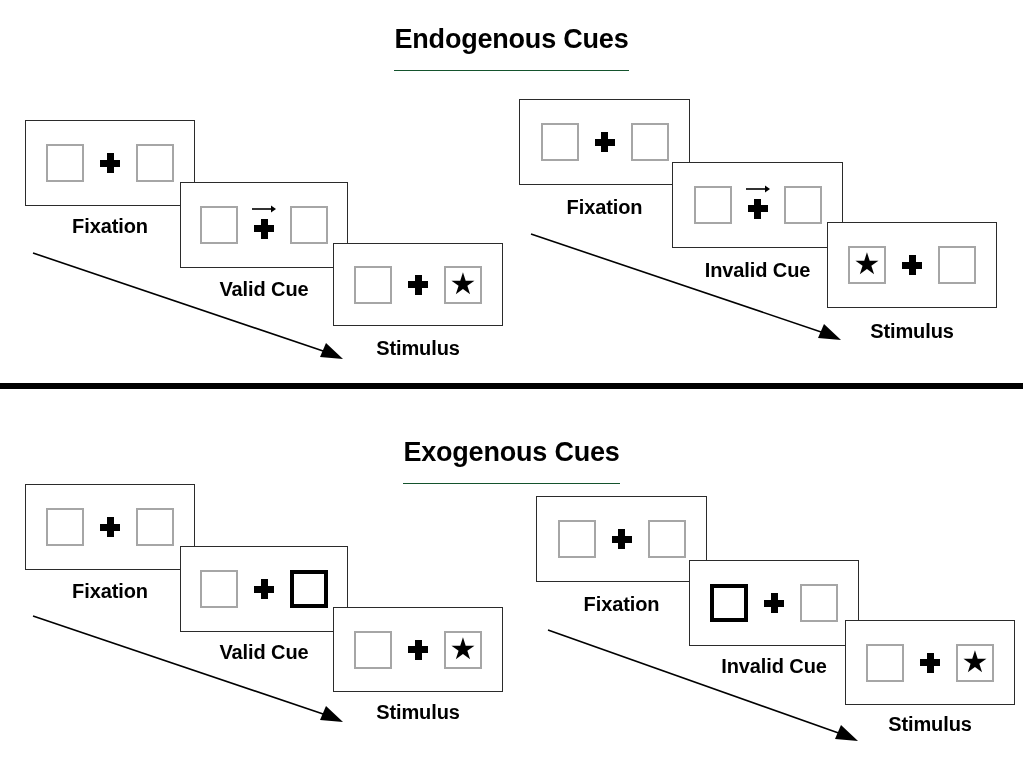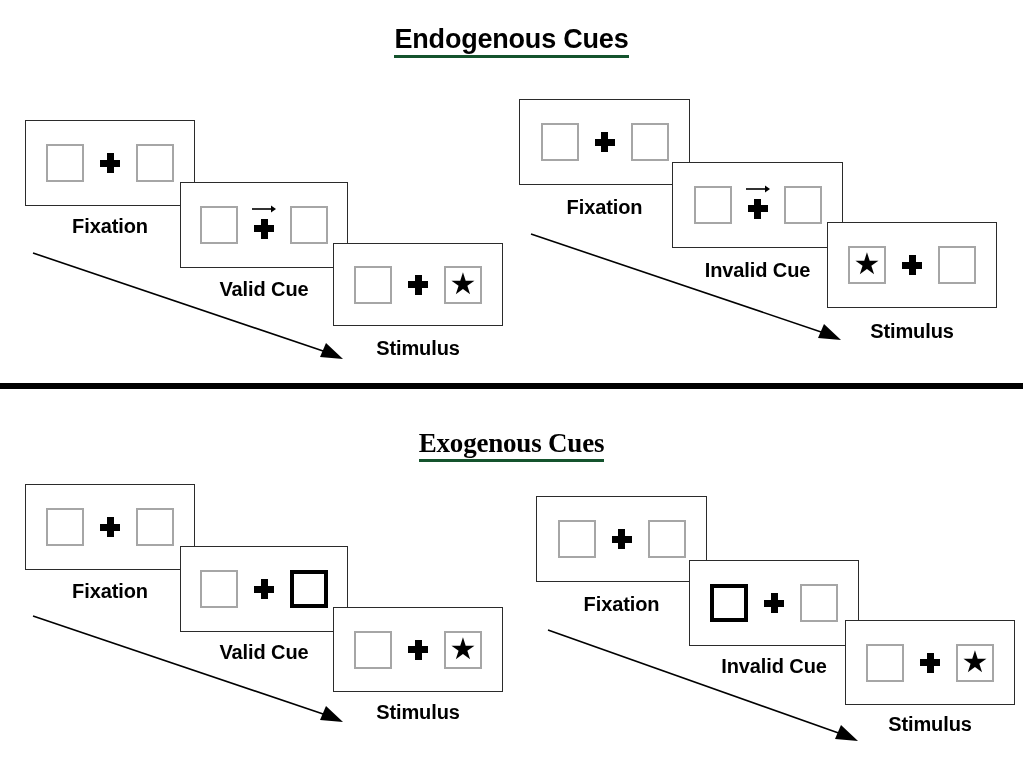--- a/index.html
+++ b/index.html
@@ -23,22 +23,22 @@
   .section-title {
     position: absolute;
     width: 100%;
     left: 0;
     text-align: center;
     font-size: 27px;
     font-weight: bold;
     letter-spacing: -0.2px;
   }
   .section-title span {
-    border-bottom: 3px solid #14532d;
-    padding-bottom: 1px;
+    border-bottom: 1px solid #14532d;
+    padding-bottom: 16px;
   }
 
   
   .divider {
     position: absolute;
     left: 0;
     width: 1023px;
     height: 6px;
     background: #000000;
   }
@@ -258,21 +258,21 @@
   </div>
   <div class="caption" style="left:827px; top:320px; width:170px; text-align:center;">Stimulus</div>
 
   <svg class="flow-arrow" style="left:523px; top:226px; width:330px; height:125px;" viewBox="0 0 330 125">
     <line x1="8" y1="8" x2="307" y2="109" stroke="#000" stroke-width="1.6"></line>
     <polygon points="301,98 318,114 295,112" fill="#000"></polygon>
   </svg>
 
   <div class="divider" style="top:383px;"></div>
 
-  <div class="section-title" style="top:428px;font-family:Liberation Serif, serif;">
+  <div class="section-title" style="top:437px;">
     <span>Exogenous Cues</span>
   </div>
 
   <div class="frame" style="left:25px; top:484px; width:170px; height:86px;">
     <div class="frame-inner">
       <div class="box">
         
       </div>
       <div class="plus-wrap">
         <div class="plus"></div>

